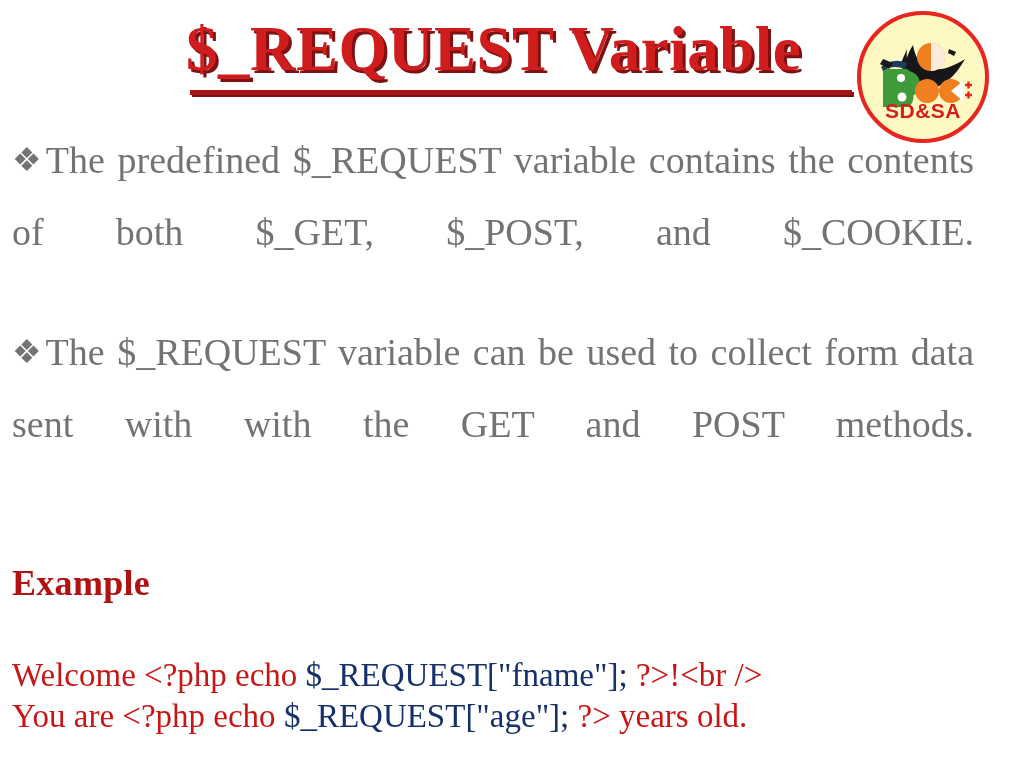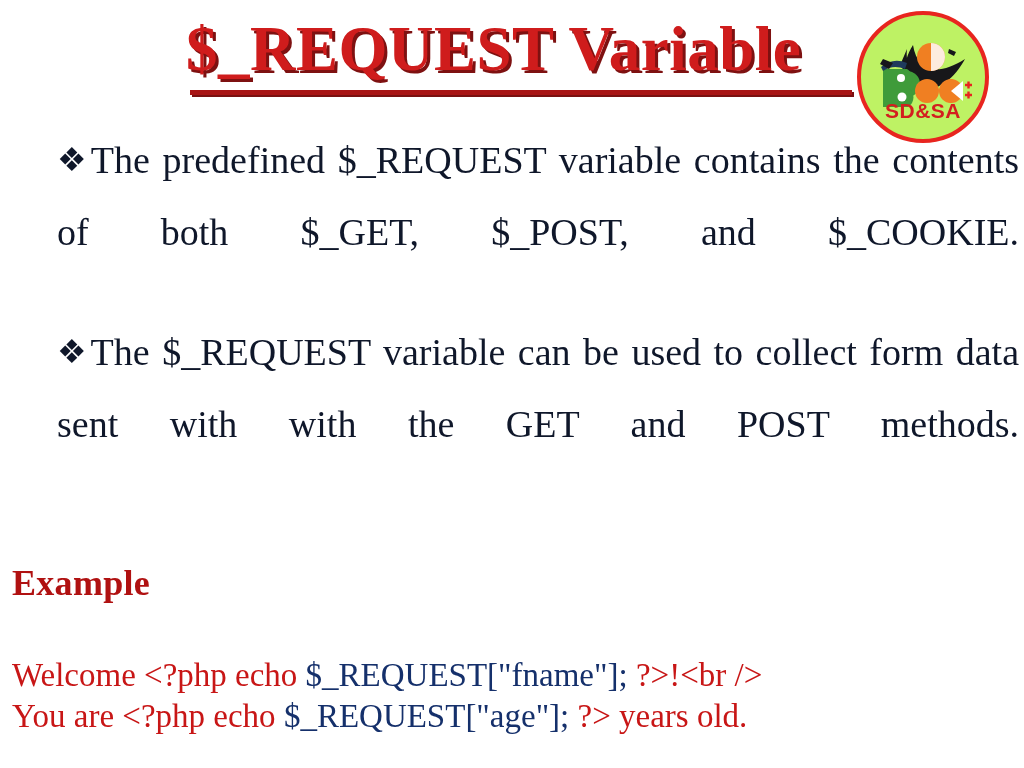--- a/index.html
+++ b/index.html
@@ -58,45 +58,44 @@
   }
 
   
   .logo-badge {
     position: absolute;
     left: 857px;
     top: 11px;
     width: 132px;
     height: 132px;
     border-radius: 50%;
-    background: #bef264;
+    background: #fef9c3;
     border: 4px solid #e8251f;
     box-sizing: border-box;
     overflow: hidden;
   }
   .logo-inner {
     position: absolute;
     inset: 0;
   }
   .logo-svg {
     position: absolute;
     left: 0;
     top: 0;
   }
 
   
   .bullet-block {
     position: absolute;
-    color: #0f172a;
+    color: #737373;
     font-family: "Liberation Serif", "DejaVu Serif", serif;
     font-size: 38px;
     line-height: 72px;
     text-align: justify;
     text-justify: inter-word;
-    margin-left: 45px;
   }
   .bullet-block .bullet-glyph {
     font-size: 33px;
     vertical-align: 2px;
     padding-right: 1px;
   }
   #bullet-1 {
     left: 12px;
     top: 124px;
     width: 962px;

